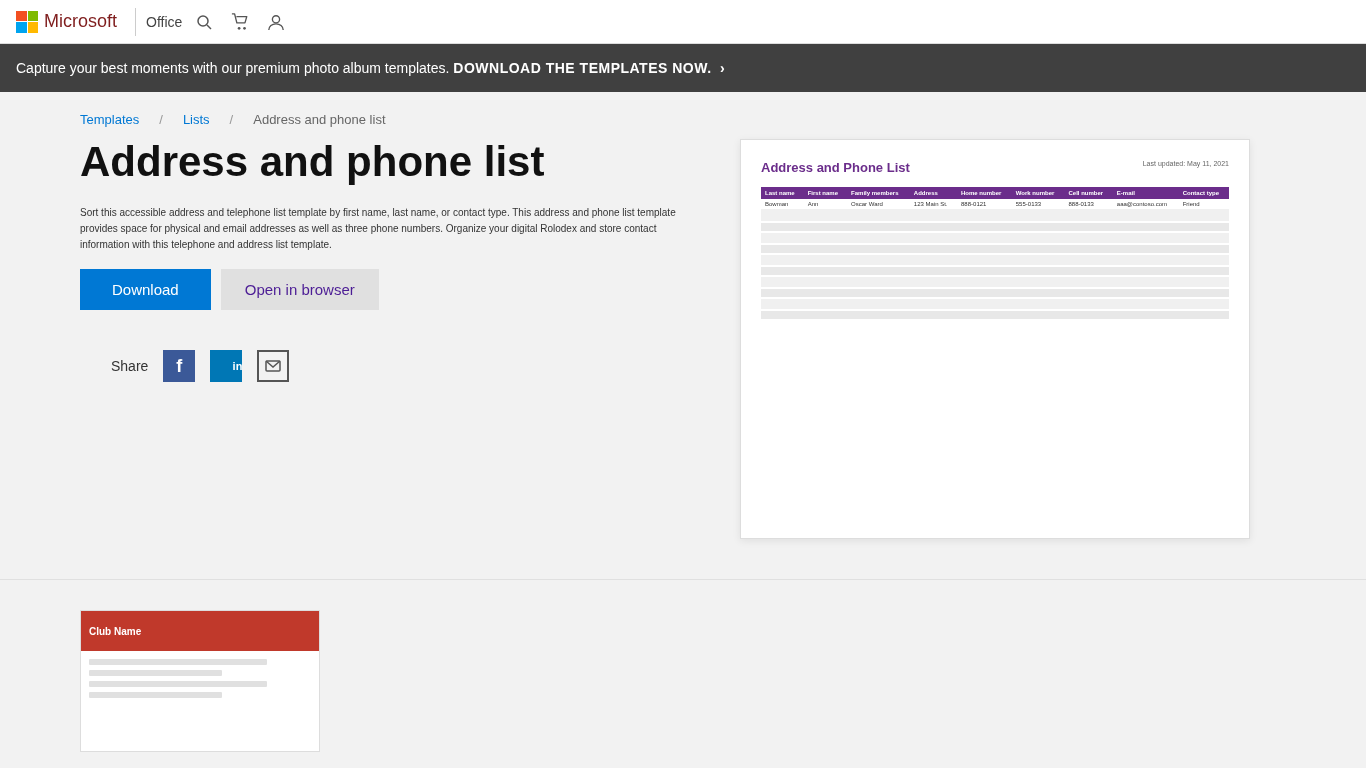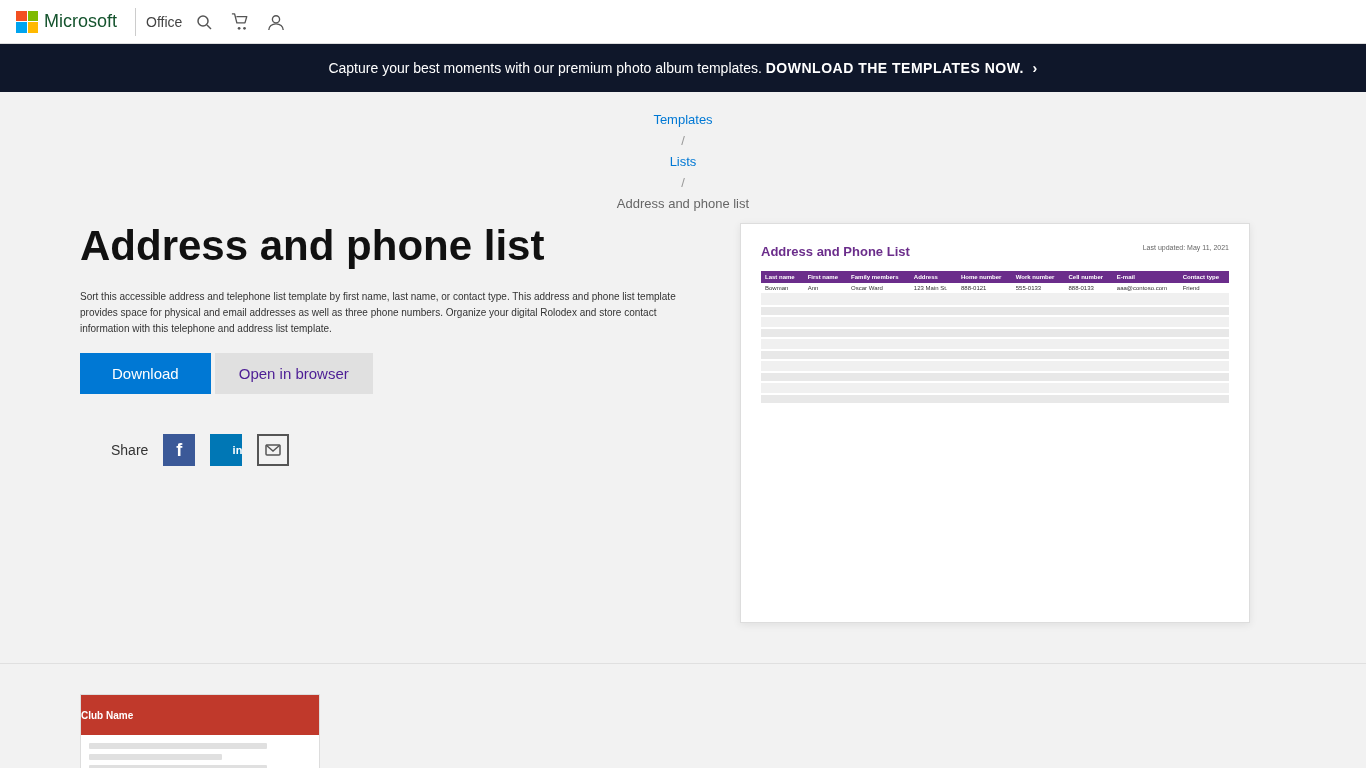--- a/index.html
+++ b/index.html
@@ -29,21 +29,21 @@
       grid-template-columns: 1fr 1fr;
       grid-template-rows: 1fr 1fr;
       gap: 1px;
     }
     .ms-logo-q1 { background: #f25022; }
     .ms-logo-q2 { background: #7fba00; }
     .ms-logo-q3 { background: #00a4ef; }
     .ms-logo-q4 { background: #ffb900; }
     .ms-logo-text {
       font-size: 18px;
-      color: #14532d;
+      color: #7f1d1d;
       font-weight: 300;
     }
     .header-divider {
       width: 1px;
       height: 28px;
       background: #ccc;
       margin: 0 10px;
     }
     .office-text {
       font-size: 14px;
@@ -78,23 +78,22 @@
       padding: 5px 10px;
       font-size: 13px;
       color: #333;
       box-shadow: 0 2px 4px rgba(0,0,0,0.15);
       white-space: nowrap;
       z-index: 100;
     }
 
     
     .banner {
-      background: #0f172a;
-      color: #fff;
-      text-align: center;
+      background: #404040;
+      color: #fff;
       padding: 16px;
       font-size: 14px;
     }
     .banner-link {
       color: #fff;
       text-decoration: none;
       font-weight: 700;
       text-transform: uppercase;
       letter-spacing: 0.5px;
     }
@@ -108,22 +107,21 @@
       min-height: calc(768px - 44px - 52px);
     }
 
     
     .breadcrumb {
       padding: 20px 80px 12px 80px;
       font-size: 13px;
       color: #666;
       display: flex;
       align-items: center;
-      gap: 6px;
-      flex-direction: column;
+      gap: 20px;
     }
     .breadcrumb a {
       color: #0078d4;
       text-decoration: none;
     }
     .breadcrumb-sep { color: #999; }
 
     
     .template-detail {
       display: flex;
@@ -148,21 +146,21 @@
       color: #333;
       margin-bottom: 16px;
     }
     .template-type {
       font-size: 14px;
       color: #333;
       margin-bottom: 24px;
     }
     .btn-row {
       display: flex;
-      gap: 4px;
+      gap: 10px;
       margin-bottom: 40px;
     }
     .btn-download {
       background: #0078d4;
       color: #fff;
       border: none;
       padding: 12px 32px;
       font-size: 15px;
       cursor: pointer;
       font-family: 'Segoe UI', Arial, sans-serif;
@@ -297,21 +295,21 @@
     .template-card-preview {
       width: 100%;
       height: 140px;
       overflow: hidden;
     }
     .card-red-header {
       background: #c0392b;
       height: 40px;
       display: flex;
       align-items: center;
-      padding: 0 0;
+      padding: 0 8px;
     }
     .card-red-title {
       color: #fff;
       font-size: 10px;
       font-weight: 700;
     }
     .card-content-lines {
       padding: 8px;
     }
     .card-line {

